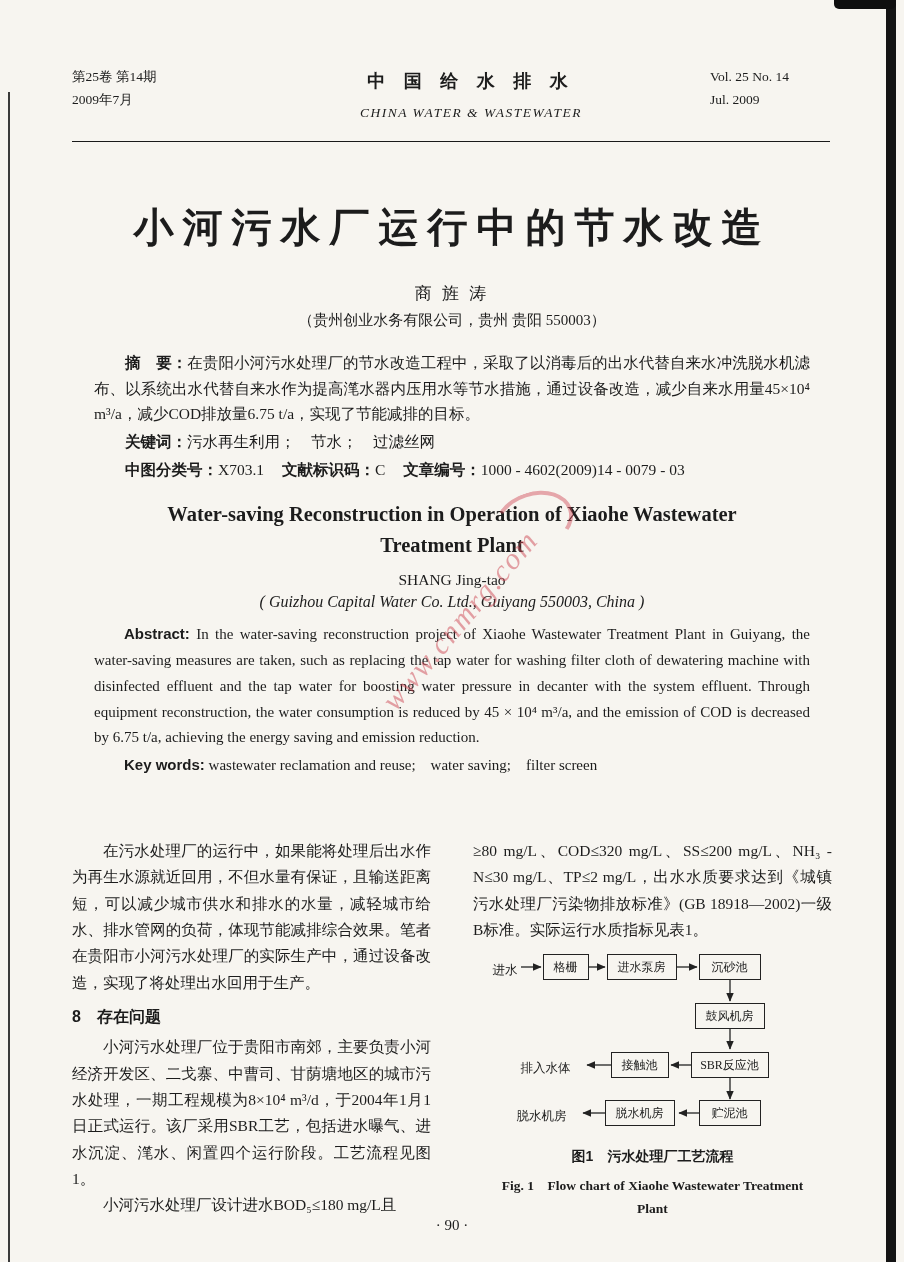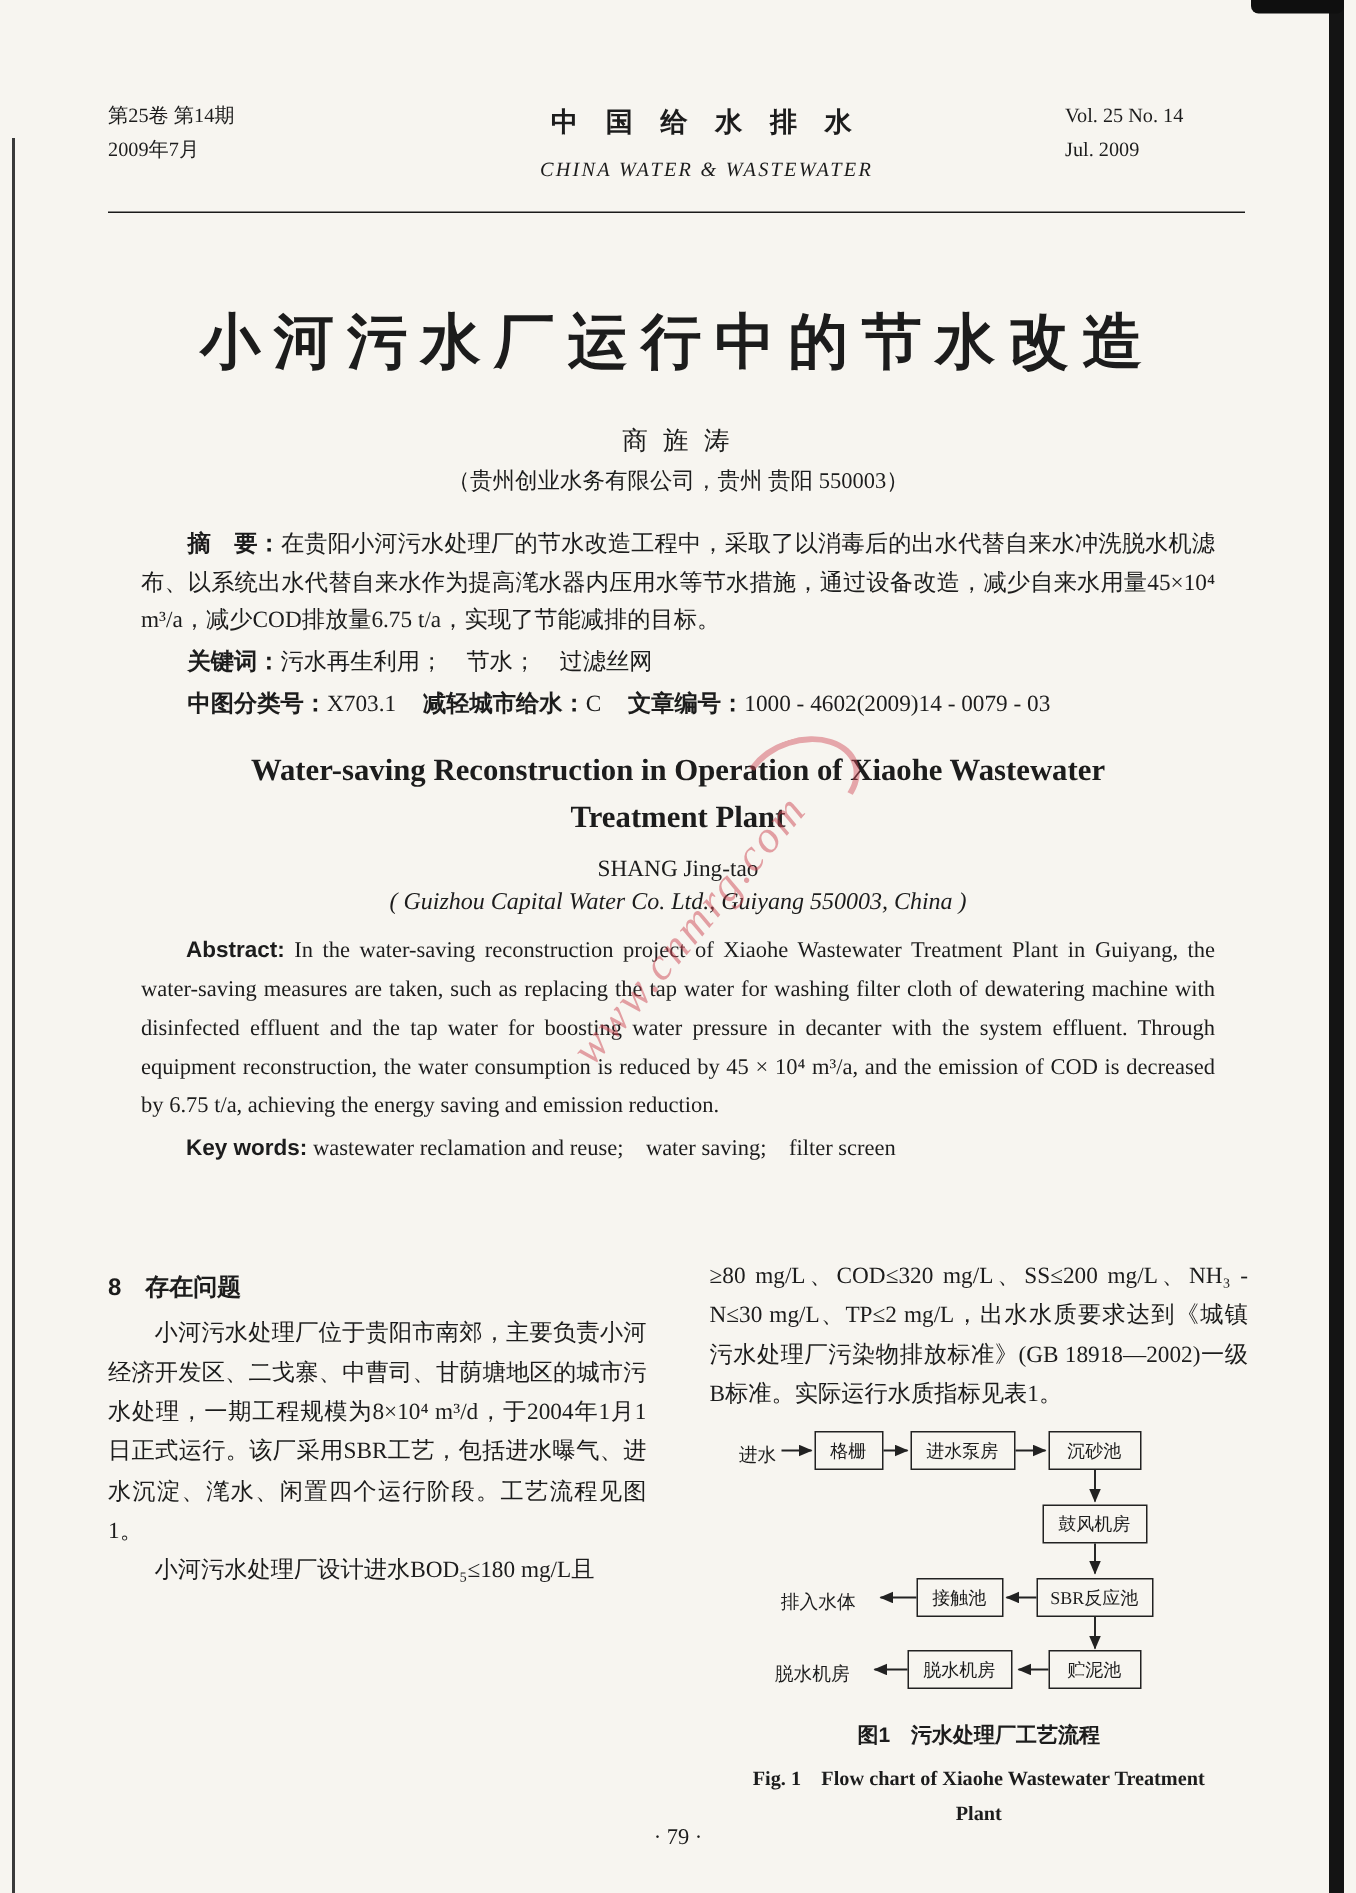--- a/index.html
+++ b/index.html
@@ -106,37 +106,38 @@
 
   <div class="title-cn">小河污水厂运行中的节水改造</div>
   <div class="author-cn">商 旌 涛</div>
   <div class="affil-cn">（贵州创业水务有限公司，贵州 贵阳 550003）</div>
 
   <div class="front">
     <p class="abs-cn"><span class="b">摘　要：</span><span>在贵阳小河污水处理厂的节水改造工程中，采取了以消毒后的出水代替自来水冲洗脱水机滤布、以系统出水代替自来水作为提高滗水器内压用水等节水措施，通过设备改造，减少自来水用量45×10⁴ m³/a，减少COD排放量6.75 t/a，实现了节能减排的目标。</span></p>
     <p class="kw-cn"><span class="b">关键词：</span><span>污水再生利用；　节水；　过滤丝网</span></p>
     <p class="clc">
       <span class="b">中图分类号：</span><span>X703.1</span>
-      <span class="b sp">减轻城市给水：</span><span>C</span>
+      <span class="b sp">文献标识码：</span><span>C</span>
       <span class="b sp">文章编号：</span><span>1000 - 4602(2009)14 - 0079 - 03</span>
     </p>
 
     <div class="title-en">
       <div>Water-saving Reconstruction in Operation of Xiaohe Wastewater</div>
       <div>Treatment Plant</div>
     </div>
     <div class="author-en">SHANG Jing-tao</div>
     <div class="affil-en">( Guizhou Capital Water Co. Ltd., Guiyang 550003, China )</div>
 
     <p class="abs-en"><span class="b">Abstract:</span> <span>In the water-saving reconstruction project of Xiaohe Wastewater Treatment Plant in Guiyang, the water-saving measures are taken, such as replacing the tap water for washing filter cloth of dewatering machine with disinfected effluent and the tap water for boosting water pressure in decanter with the system effluent. Through equipment reconstruction, the water consumption is reduced by 45 × 10⁴ m³/a, and the emission of COD is decreased by 6.75 t/a, achieving the energy saving and emission reduction.</span></p>
     <p class="kw-en"><span class="b">Key words:</span> <span>wastewater reclamation and reuse;　water saving;　filter screen</span></p>
   </div>
 
   <div class="columns">
     <div class="col">
+      <p class="ind">在污水处理厂的运行中，如果能将处理后出水作为再生水源就近回用，不但水量有保证，且输送距离短，可以减少城市供水和排水的水量，减轻城市给水、排水管网的负荷，体现节能减排综合效果。笔者在贵阳市小河污水处理厂的实际生产中，通过设备改造，实现了将处理出水回用于生产。</p>
       <h3>8　存在问题</h3>
       <p class="ind">小河污水处理厂位于贵阳市南郊，主要负责小河经济开发区、二戈寨、中曹司、甘荫塘地区的城市污水处理，一期工程规模为8×10⁴ m³/d，于2004年1月1日正式运行。该厂采用SBR工艺，包括进水曝气、进水沉淀、滗水、闲置四个运行阶段。工艺流程见图1。</p>
       <p class="ind">小河污水处理厂设计进水BOD₅≤180 mg/L且</p>
     </div>
 
     <div class="col">
       <p>≥80 mg/L、COD≤320 mg/L、SS≤200 mg/L、NH₃ - N≤30 mg/L、TP≤2 mg/L，出水水质要求达到《城镇污水处理厂污染物排放标准》(GB 18918—2002)一级B标准。实际运行水质指标见表1。</p>
 
       <div class="figure">
         <div class="diagram">
@@ -176,14 +177,14 @@
           <div>Fig. 1　Flow chart of Xiaohe Wastewater Treatment</div>
           <div>Plant</div>
         </div>
       </div>
     </div>
   </div>
 
   <div class="watermark">www.cnmrg.com</div>
   <div class="watermark-arc"></div>
 
-  <div class="footer">· 79 ·</div>
+  <div class="footer">· 90 ·</div>
 </div>
 
 </body></html>

